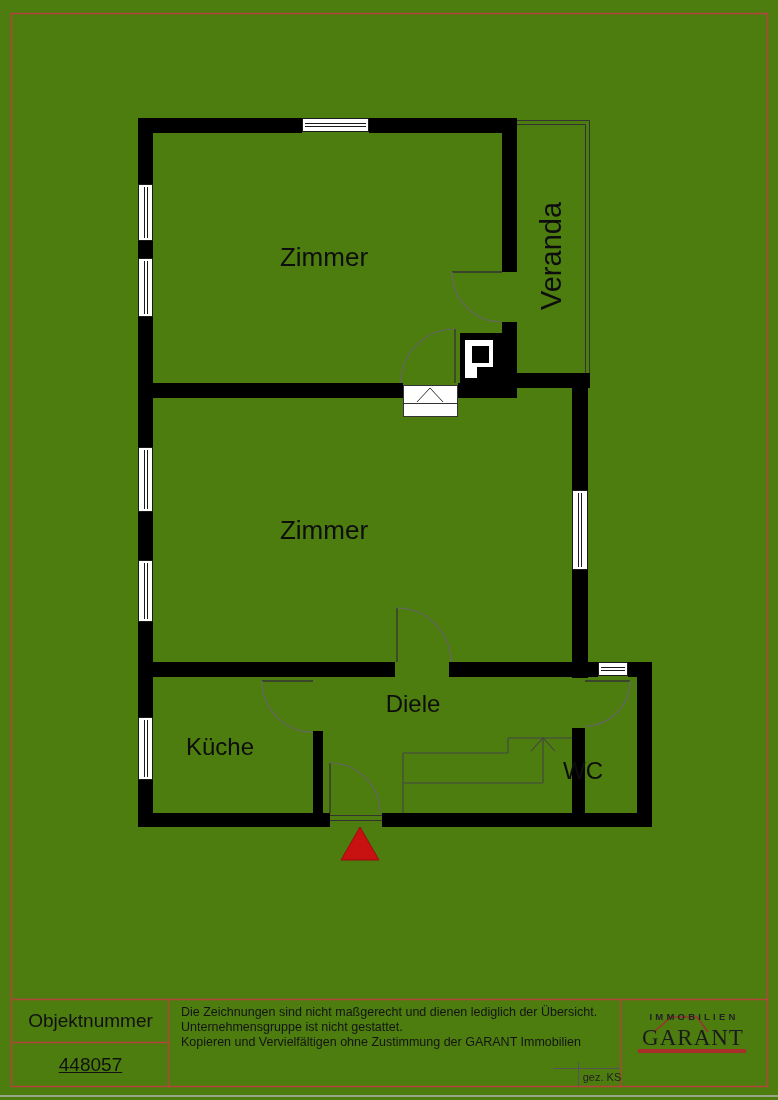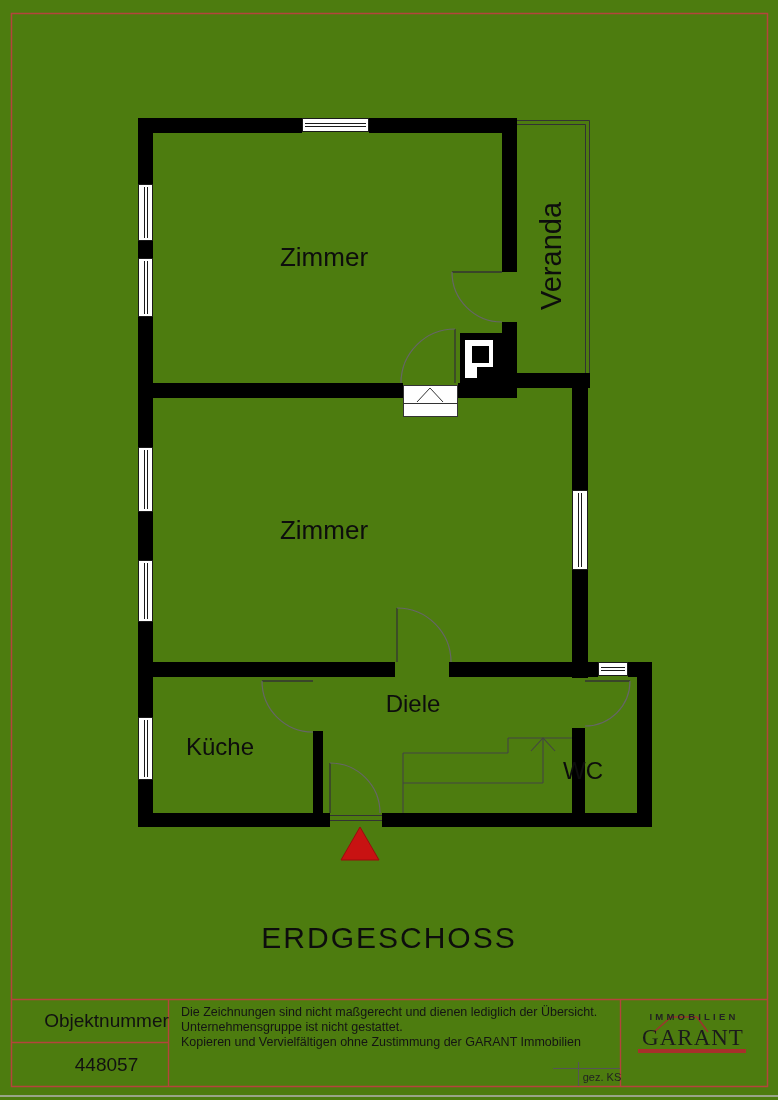--- a/index.html
+++ b/index.html
@@ -9,23 +9,23 @@
   }
   svg{position:absolute;left:0;top:0;}
   .lbl{
     position:absolute;transform:translate(-50%,-50%);white-space:nowrap;
     color:#0d0d0d;font-family:"Liberation Sans",sans-serif;
   }
   .room{font-size:26px;}
   .room-sm{font-size:24px;}
   .veranda{font-size:29px;transform:translate(-50%,-50%) rotate(-90deg);}
   .floor-title{font-size:30px;letter-spacing:2px;}
-  .cell{position:absolute;display:flex;align-items:center;justify-content:center;padding-left:16px;}
+  .cell{position:absolute;display:flex;align-items:center;justify-content:center;}
   .objlabel{font-size:19px;}
-  .objvalue{font-size:19px;}
+  .objvalue{font-size:19px;text-decoration:underline;}
   .disclaimer{
     position:absolute;left:181px;top:1005px;width:432px;
     font-size:12.5px;line-height:15px;color:#141414;
   }
   .gez{position:absolute;left:580px;top:1069px;width:44px;height:16px;
     display:flex;align-items:center;justify-content:center;font-size:11px;color:#222;}
   .logo-garant{
     position:absolute;left:693px;top:1038px;transform:translate(-50%,-50%);
     font-family:"Liberation Serif",serif;font-size:23px;letter-spacing:1px;color:#1b1b1b;
   }
@@ -197,21 +197,20 @@
     </g>
   </svg>
 
   <div class="lbl room" style="left:324px;top:257px;">Zimmer</div>
   <div class="lbl veranda" style="left:551px;top:256px;">Veranda</div>
   <div class="lbl room" style="left:324px;top:530px;">Zimmer</div>
   <div class="lbl room-sm" style="left:220px;top:747px;">Küche</div>
   <div class="lbl room-sm" style="left:413px;top:704px;">Diele</div>
   <div class="lbl room-sm" style="left:583px;top:771px;">WC</div>
 
-  <div class="lbl floor-title" style="left:389px;top:938px;">ERDGESCHOSS</div>
 
   <div class="cell objlabel" style="left:13px;top:1000px;width:155px;height:42px;">Objektnummer</div>
   <div class="cell objvalue" style="left:13px;top:1043px;width:155px;height:43px;">448057</div>
 
   <div class="disclaimer">
     <div>Die Zeichnungen sind nicht maßgerecht und dienen lediglich der Übersicht.</div>
     <div>Unternehmensgruppe ist nicht gestattet.</div>
     <div>Kopieren und Vervielfältigen ohne Zustimmung der GARANT Immobilien</div>
   </div>
 

